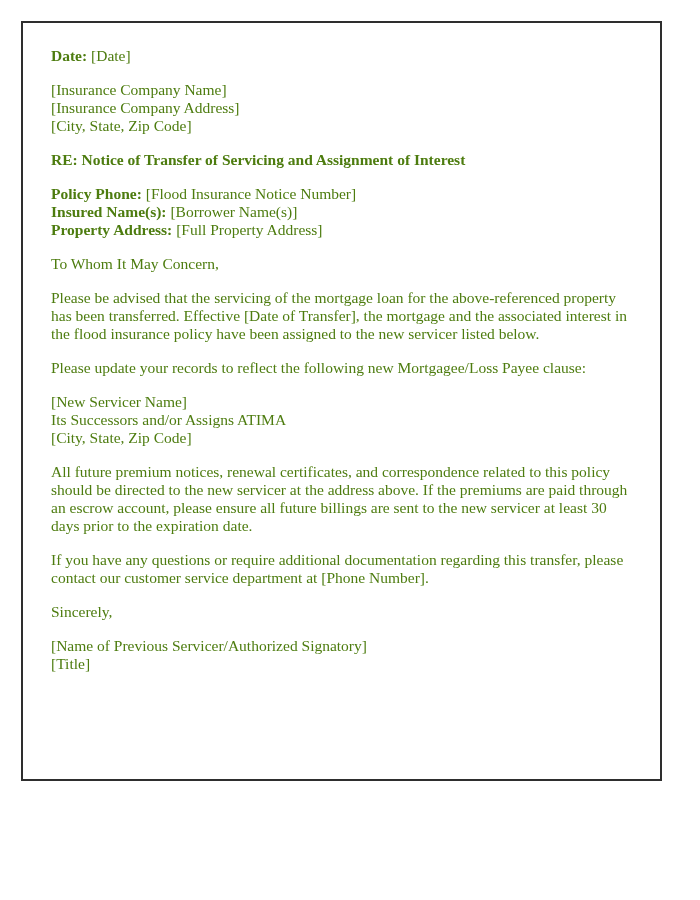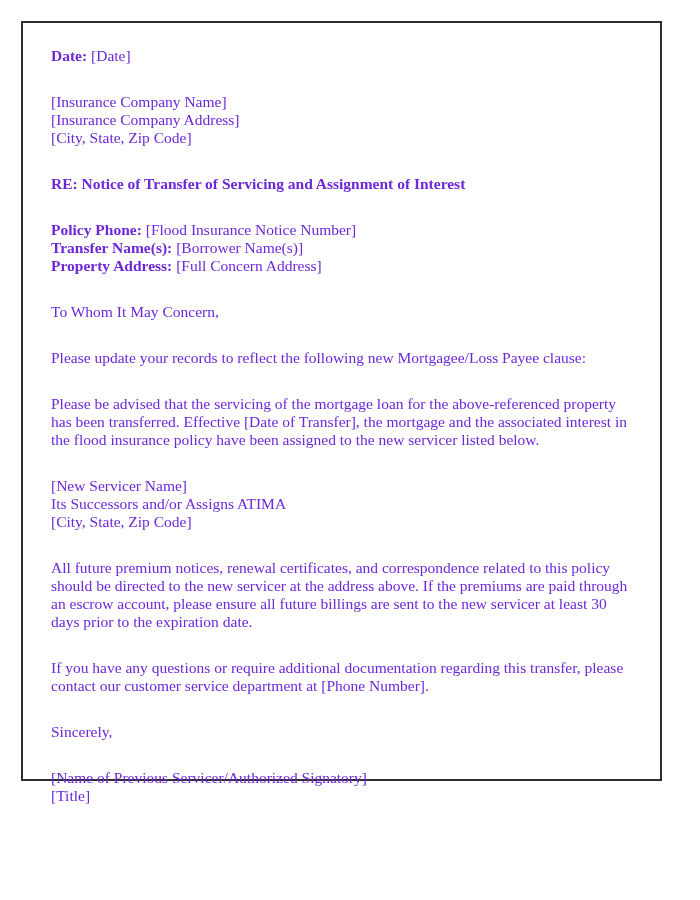--- a/index.html
+++ b/index.html
@@ -23,24 +23,24 @@
     left: 21px;
     top: 21px;
     width: 641px;
     height: 760px;
     box-sizing: border-box;
     border: 2px solid #2e2e2e;
     background: #ffffff;
     padding: 24px 28px 0 28px;
   }
   .block {
-    margin: 28px 0;
+    margin: 16px 0;
     font-size: 15.5px;
     line-height: 18px;
-    color: #6d28d9;
+    color: #4d7c0f;
   }
   .block:first-child { margin-top: 0; }
   .line { line-height: 18px; }
   .bold, strong { font-weight: bold; }
 </style>
 </head>
 <body>
 
 <div class="page">
   <div class="letter-frame">
@@ -57,34 +57,34 @@
     </div>
 
     <div class="block bold">RE: Notice of Transfer of Servicing and Assignment of Interest</div>
 
     <div class="block">
       <div class="line">
         <strong>Policy Phone:</strong>
         <span>[Flood Insurance Notice Number]</span>
       </div>
       <div class="line">
-        <strong>Transfer Name(s):</strong>
+        <strong>Insured Name(s):</strong>
         <span>[Borrower Name(s)]</span>
       </div>
       <div class="line">
         <strong>Property Address:</strong>
-        <span>[Full Concern Address]</span>
+        <span>[Full Property Address]</span>
       </div>
     </div>
 
     <div class="block">To Whom It May Concern,</div>
 
+    <div class="block">Please be advised that the servicing of the mortgage loan for the above-referenced property has been transferred. Effective [Date of Transfer], the mortgage and the associated interest in the flood insurance policy have been assigned to the new servicer listed below.</div>
+
     <div class="block">Please update your records to reflect the following new Mortgagee/Loss Payee clause:</div>
-
-    <div class="block">Please be advised that the servicing of the mortgage loan for the above-referenced property has been transferred. Effective [Date of Transfer], the mortgage and the associated interest in the flood insurance policy have been assigned to the new servicer listed below.</div>
 
     <div class="block">
       <div class="line">[New Servicer Name]</div>
       <div class="line">Its Successors and/or Assigns ATIMA</div>
       <div class="line">[City, State, Zip Code]</div>
     </div>
 
     <div class="block">All future premium notices, renewal certificates, and correspondence related to this policy should be directed to the new servicer at the address above. If the premiums are paid through an escrow account, please ensure all future billings are sent to the new servicer at least 30 days prior to the expiration date.</div>
 
     <div class="block">If you have any questions or require additional documentation regarding this transfer, please contact our customer service department at [Phone Number].</div>

